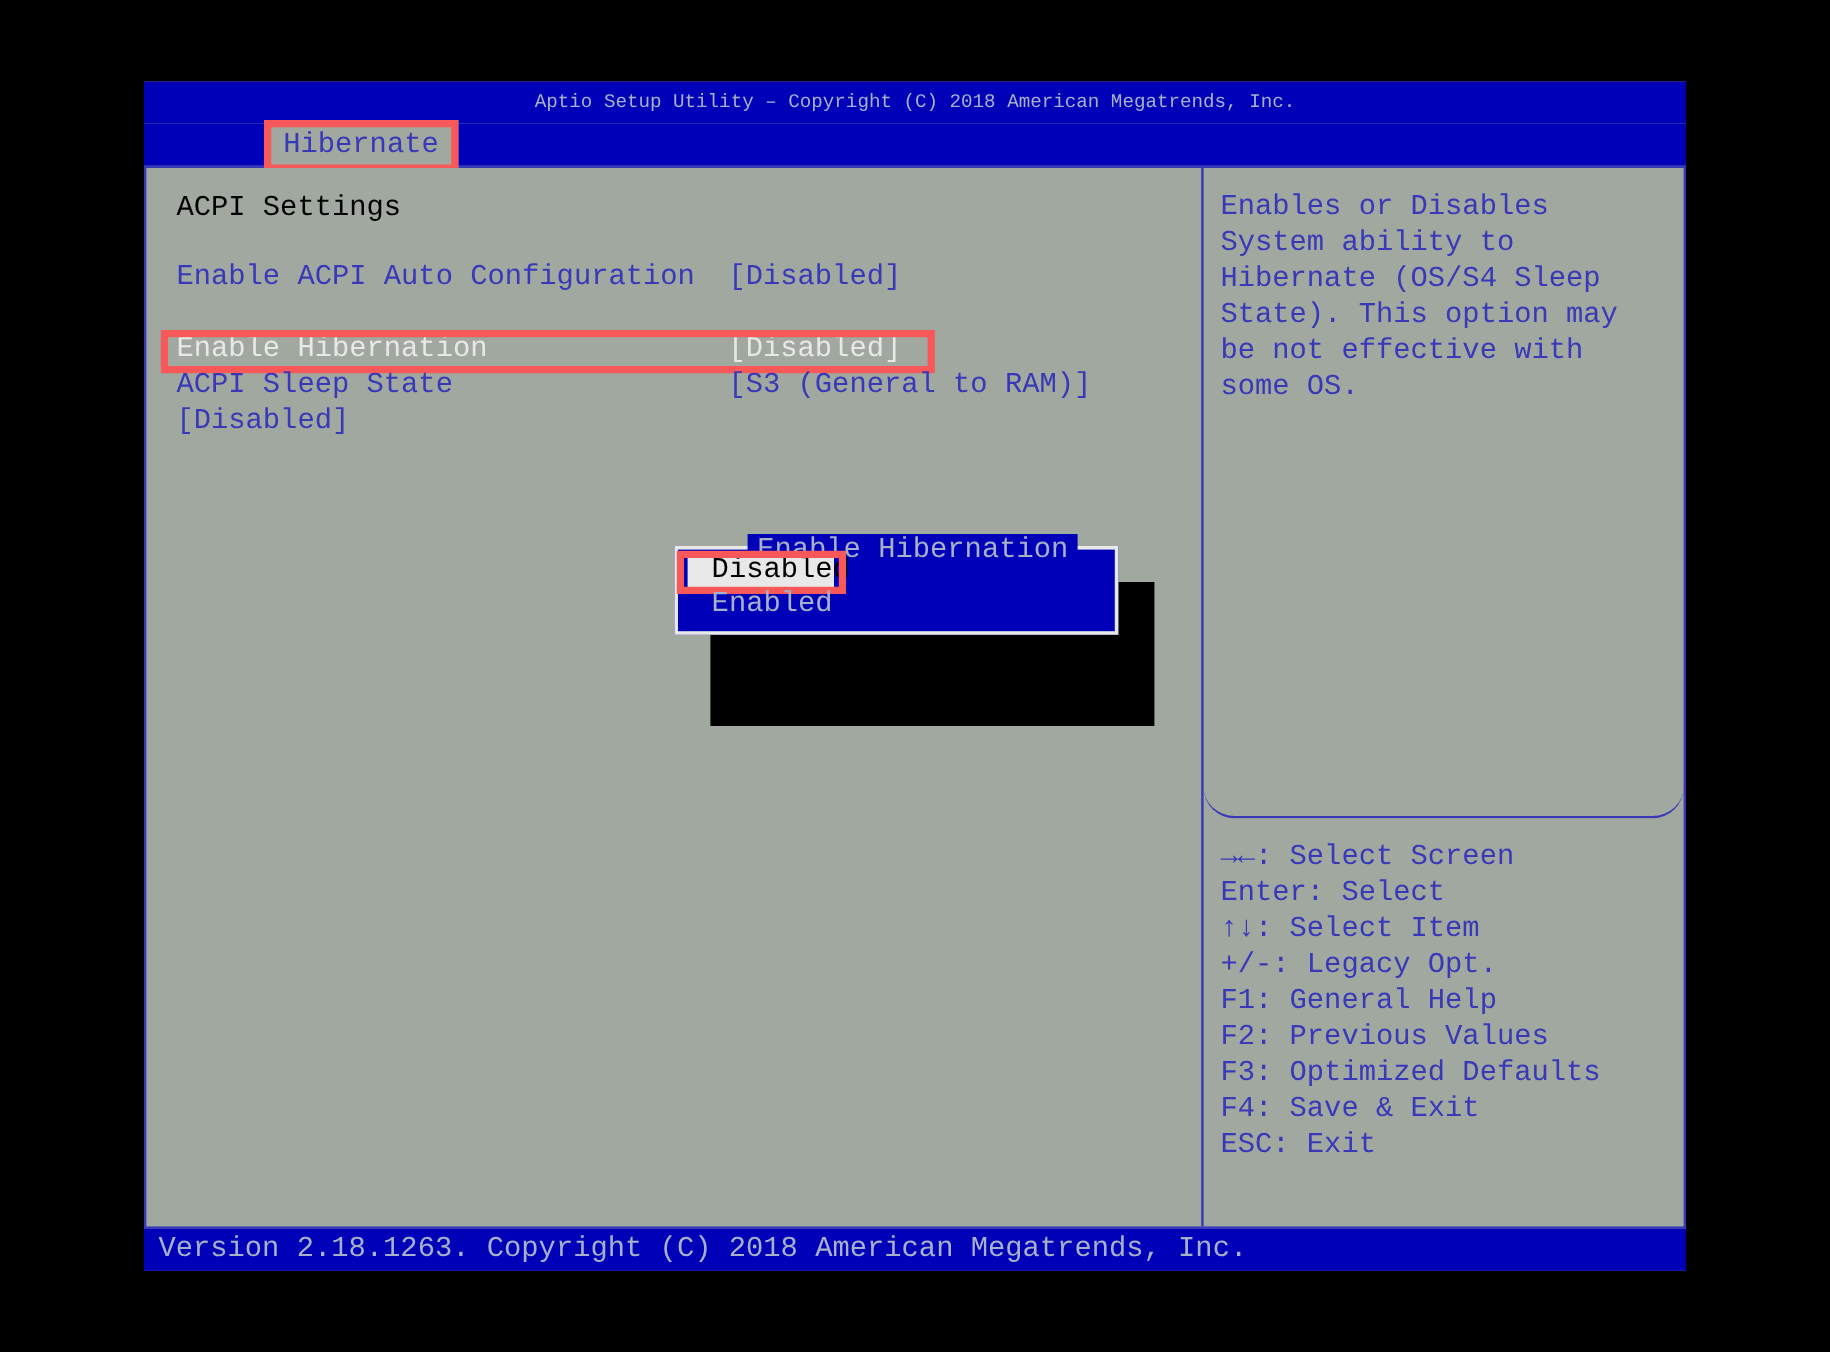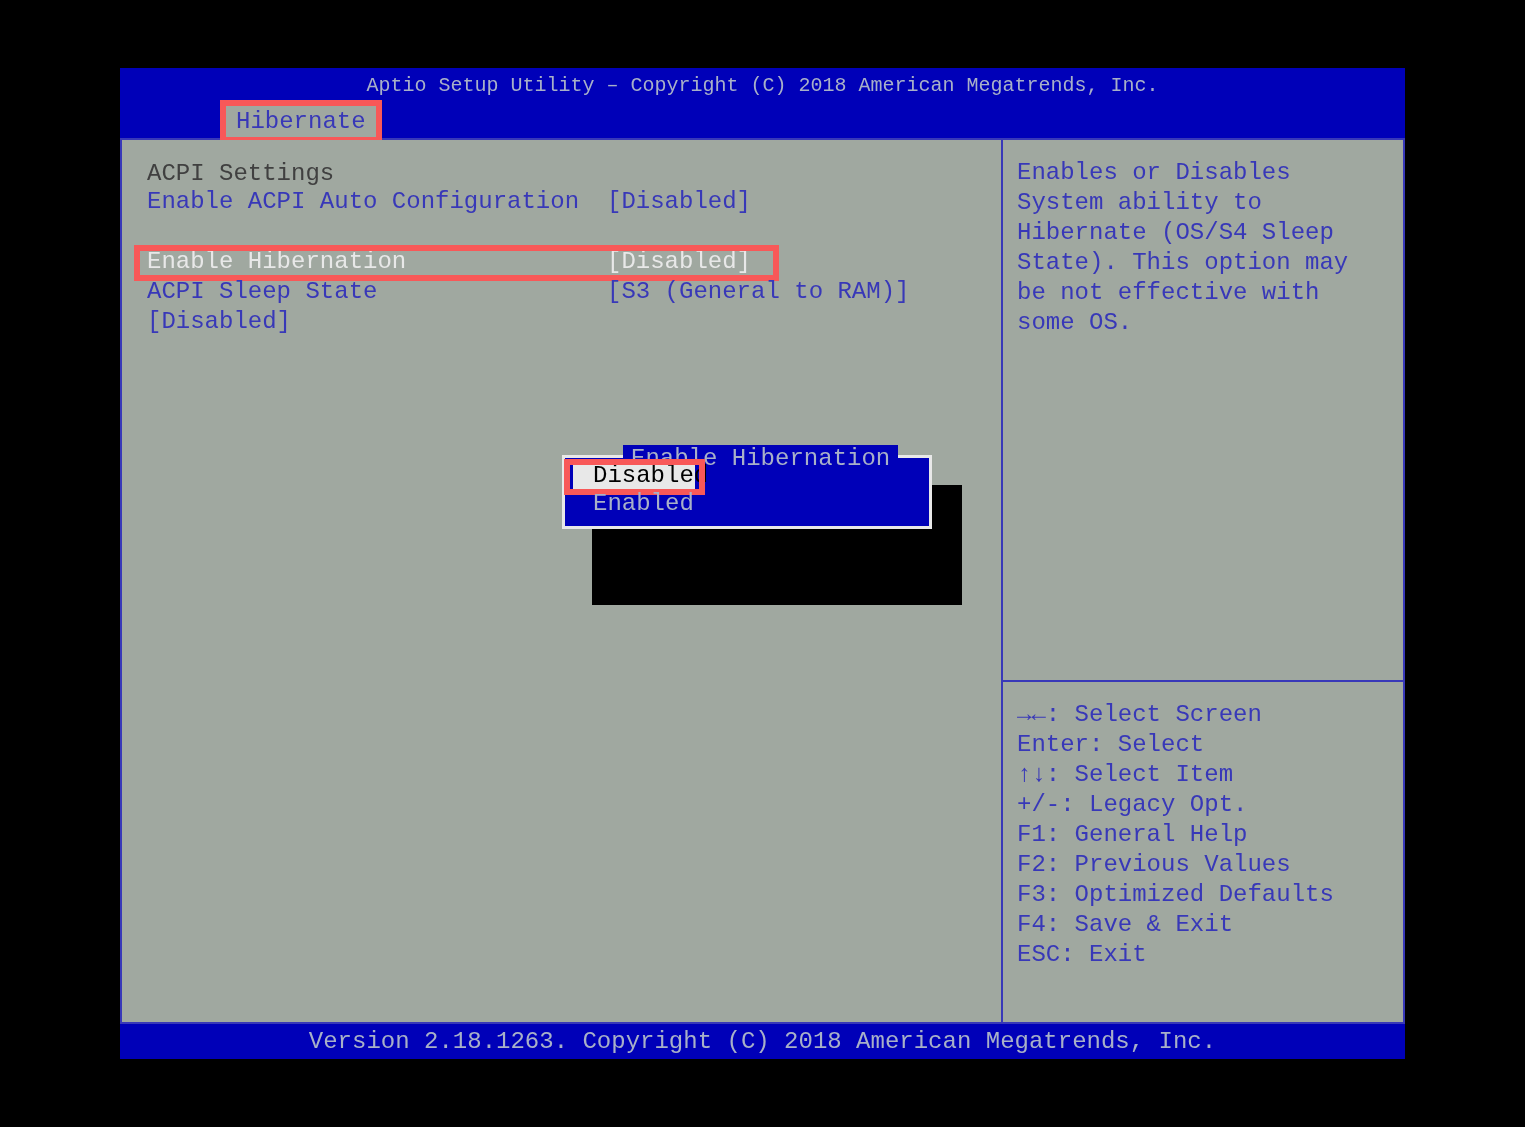--- a/index.html
+++ b/index.html
@@ -16,21 +16,21 @@
       width: 100%;
       height: 100%;
       background: #a0a8a0;
       position: relative;
     }
     .title-bar {
       background: #0000b8;
       color: #a8b0c8;
       text-align: center;
       padding: 4px 0;
-      font-size: 20px;
+      font-size: 16px;
       height: 35px;
       line-height: 27px;
     }
     .tab-row {
       background: #0000b8;
       height: 35px;
       position: relative;
     }
     .tab {
       display: inline-block;
@@ -59,29 +59,31 @@
       width: 400px;
       display: flex;
       flex-direction: column;
     }
     .help-text {
       color: #3838b8;
       padding: 18px 14px;
       flex: 1;
       border-bottom: 2px solid #3838b8;
       line-height: 30px;
+      border-radius: 26px;
     }
     .key-help {
       color: #3838b8;
       padding: 18px 14px;
       line-height: 30px;
       height: 340px;
     }
     .section-title {
-      color: #404040;
+      color: #000000;
+      margin-bottom: 30px;
     }
     .setting-row {
       display: flex;
       color: #3838b8;
       line-height: 30px;
       position: relative;
     }
     .setting-label {
       width: 460px;
     }
@@ -151,21 +153,21 @@
       left: -9px;
       top: -3px;
       width: 141px;
       height: 36px;
       border: 6px solid #f85858;
       pointer-events: none;
     }
     .footer-bar {
       background: #0000b8;
       color: #a8b0c8;
-      text-align: center;
+      text-align: left;
       padding: 4px 12px;
       font-size: 24px;
       height: 35px;
       line-height: 27px;
     }
   </style>
 </head>
 <body>
 
 <div class="bios-container">

